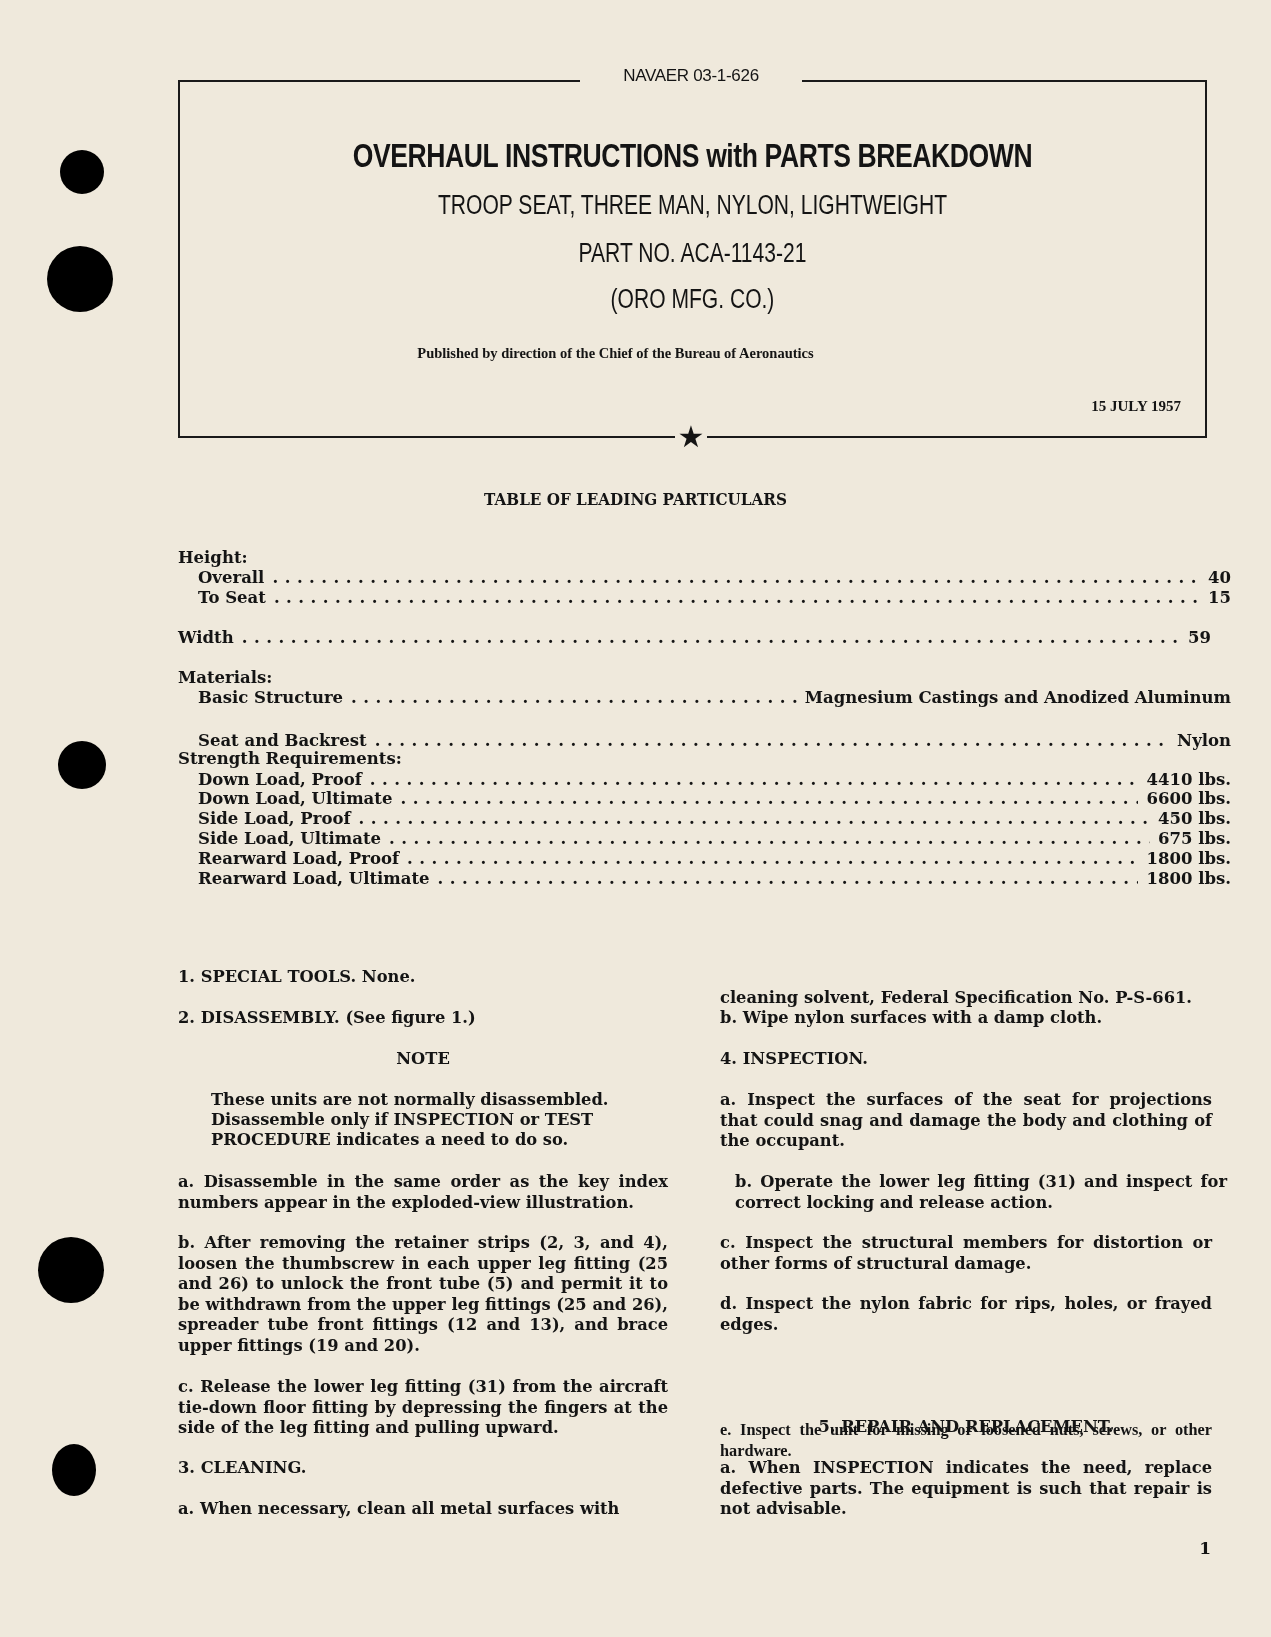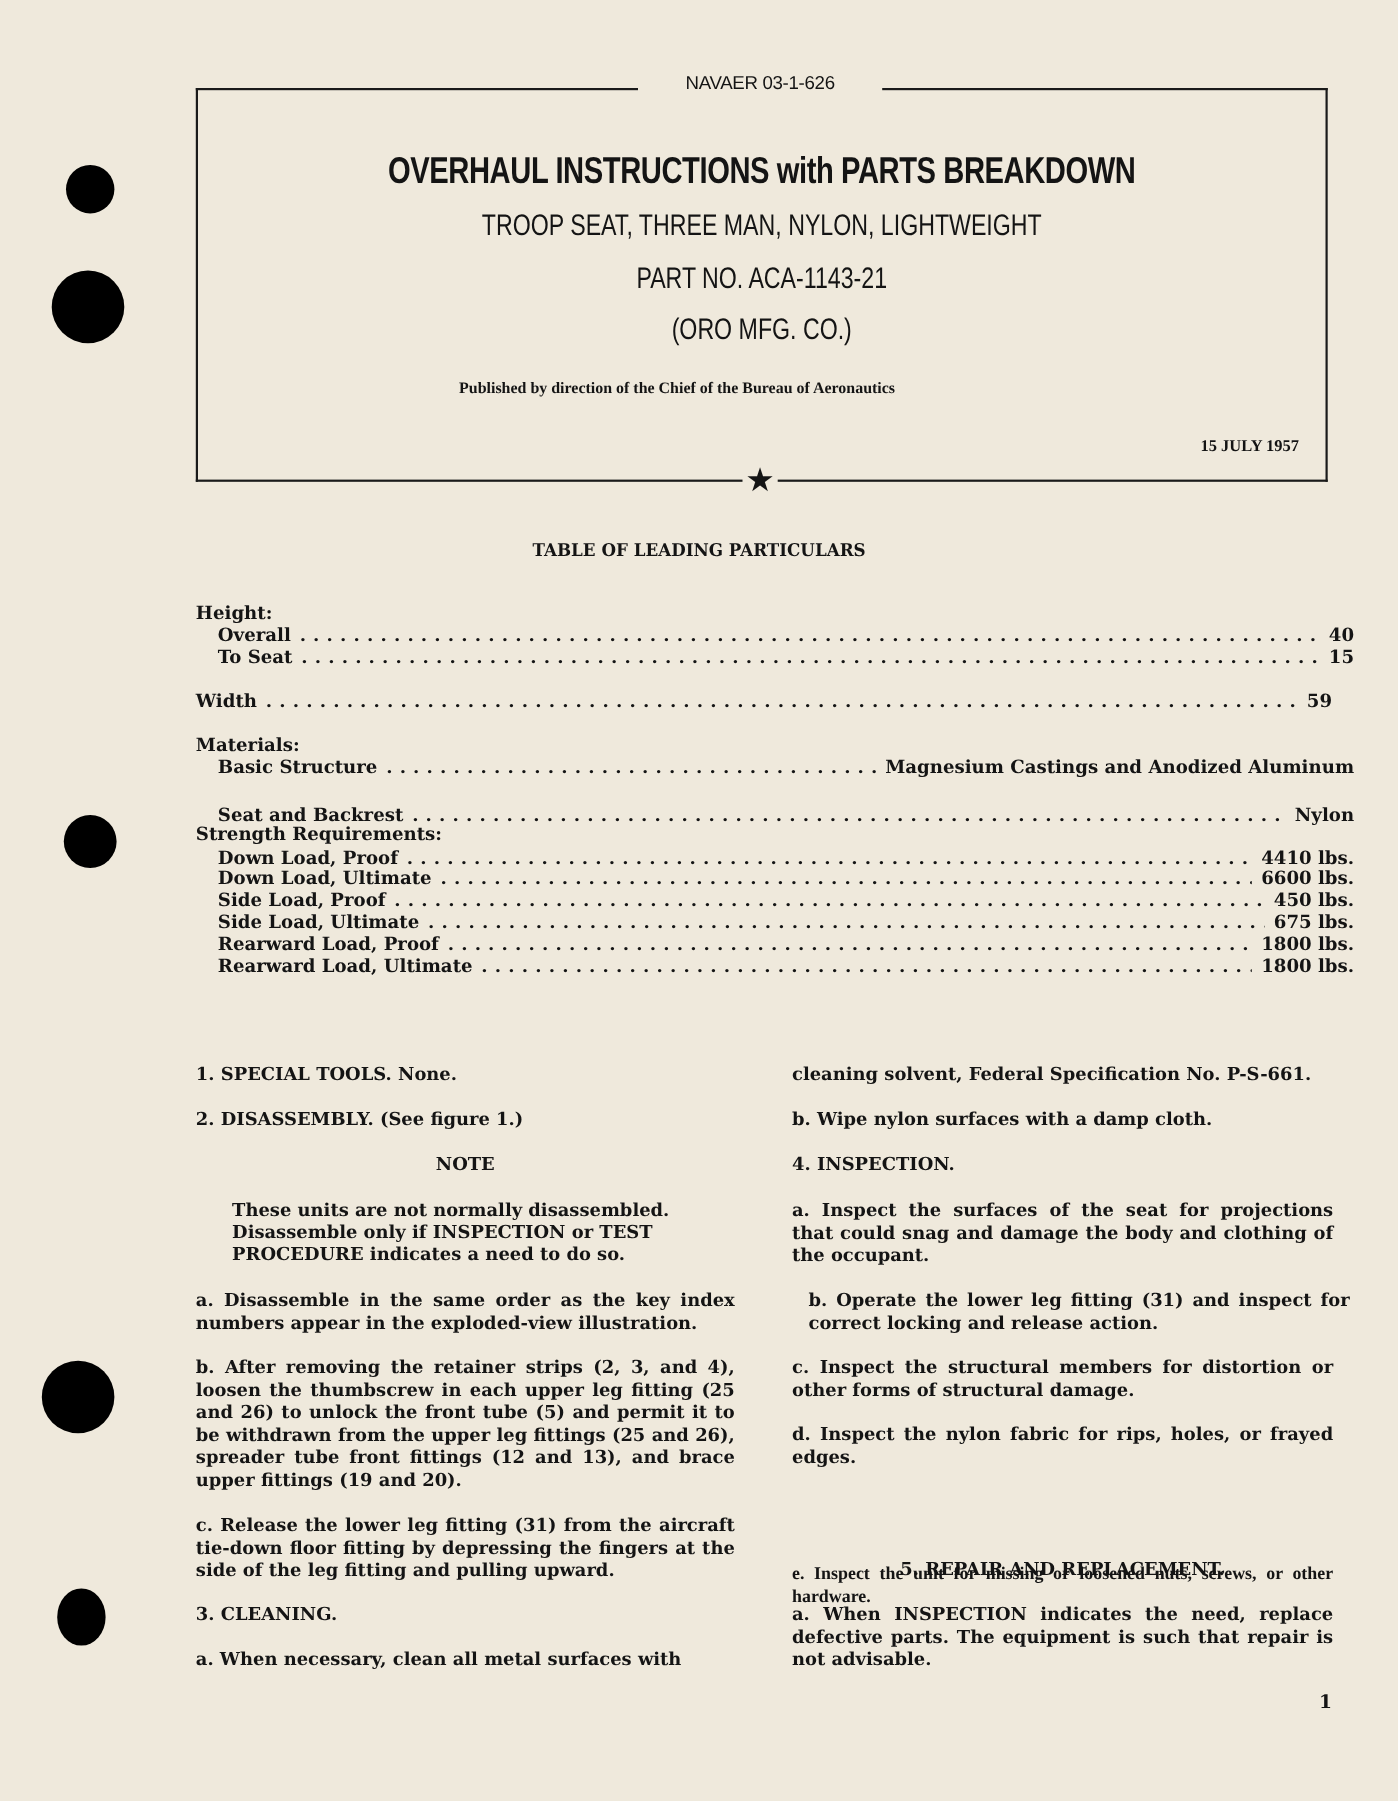--- a/index.html
+++ b/index.html
@@ -136,21 +136,21 @@
   <p style="top:1110px;left:33px;width:438px;text-align:left;">Disassemble only if INSPECTION or TEST</p>
   <p style="top:1130px;left:33px;width:438px;text-align:left;">PROCEDURE indicates a need to do so.</p>
   <p style="top:1172px;">a. Disassemble in the same order as the key index numbers appear in the exploded-view illustration.</p>
   <p style="top:1233px;">b. After removing the retainer strips (2, 3, and 4), loosen the thumbscrew in each upper leg fitting (25 and 26) to unlock the front tube (5) and permit it to be withdrawn from the upper leg fittings (25 and 26), spreader tube front fittings (12 and 13), and brace upper fittings (19 and 20).</p>
   <p style="top:1377px;">c. Release the lower leg fitting (31) from the aircraft tie-down floor fitting by depressing the fingers at the side of the leg fitting and pulling upward.</p>
   <p style="top:1458px;text-align:left;">3.  CLEANING.</p>
   <p style="top:1499px;">a. When necessary, clean all metal surfaces with</p>
 </div>
 
 <div class="col" style="left:720px;top:0;width:492px;">
-  <p style="top:967px;text-align:left;">cleaning solvent, Federal Specification No. P-S-661.</p>
+  <p style="top:988px;text-align:left;">cleaning solvent, Federal Specification No. P-S-661.</p>
   <p style="top:1008px;text-align:left;">b. Wipe nylon surfaces with a damp cloth.</p>
   <p style="top:1049px;text-align:left;">4.  INSPECTION.</p>
   <p style="top:1090px;">a. Inspect the surfaces of the seat for projections that could snag and damage the body and clothing of the occupant.</p>
   <p style="top:1172px;margin-left:15px;">b. Operate the lower leg fitting (31) and inspect for correct locking and release action.</p>
   <p style="top:1233px;">c. Inspect the structural members for distortion or other forms of structural damage.</p>
   <p style="top:1294px;">d. Inspect the nylon fabric for rips, holes, or frayed edges.</p>
   <p style="top:1420px;font-family:Liberation Serif, serif;">e. Inspect the unit for missing or loosened nuts, screws, or other hardware.</p>
   <p style="top:1417px;text-align:center;">5.  REPAIR AND REPLACEMENT.</p>
   <p style="top:1458px;">a. When INSPECTION indicates the need, replace defective parts. The equipment is such that repair is not advisable.</p>
 </div>

